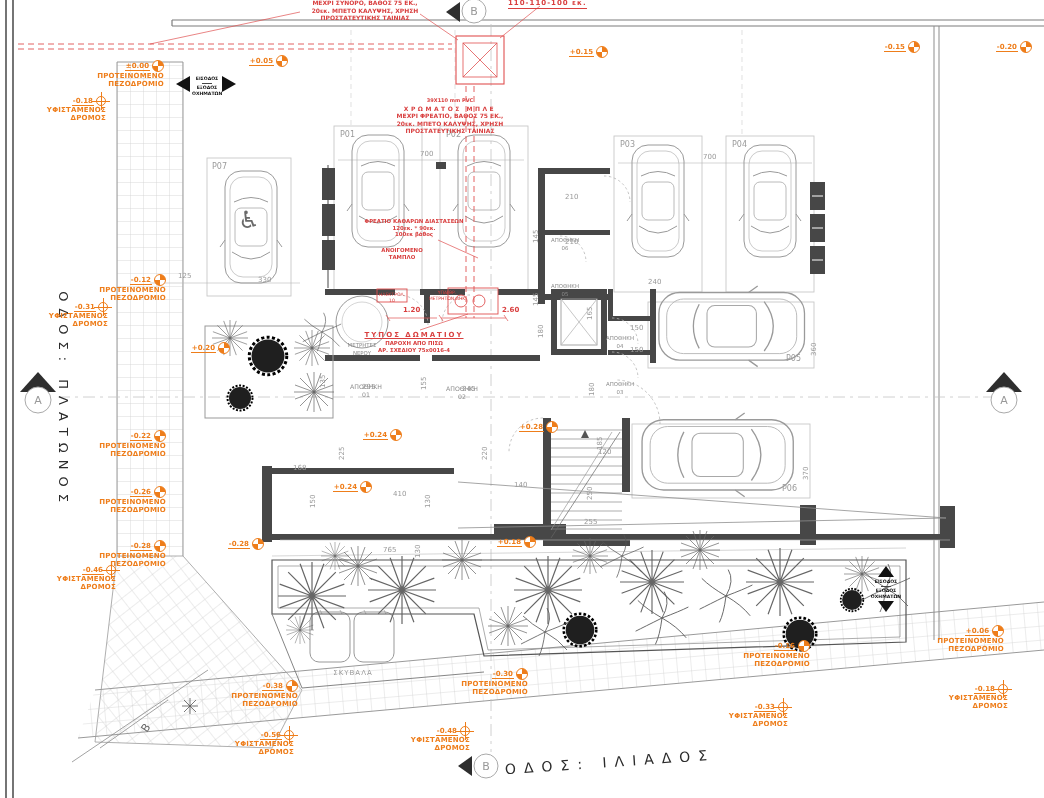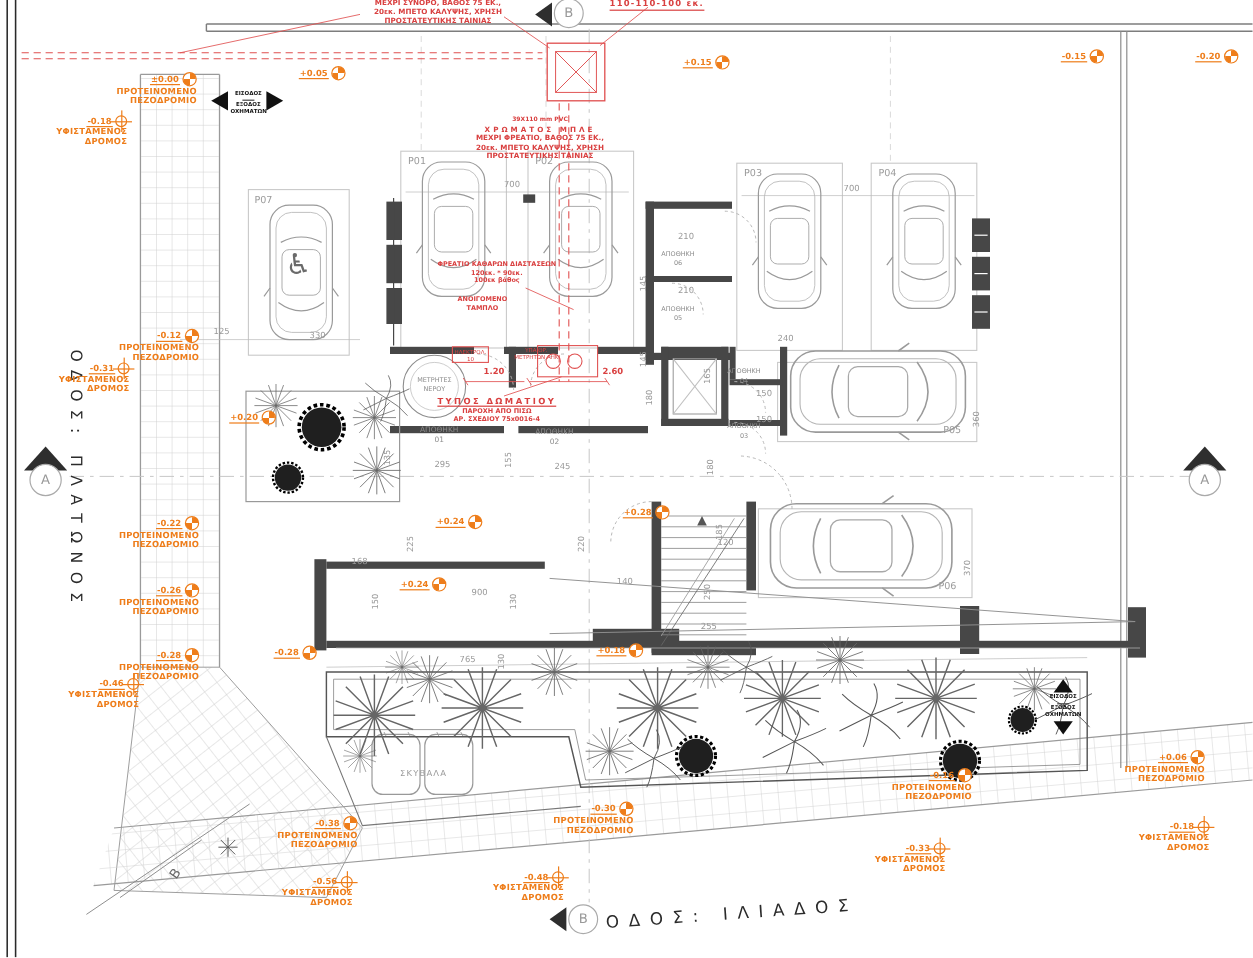--- a/index.html
+++ b/index.html
@@ -23,21 +23,21 @@
   .dm.v{transform:rotate(-90deg);transform-origin:left bottom;}
   .dm.red{color:var(--rd);font-weight:bold;}
   
   .rn{position:absolute;color:var(--rd);font:bold 6px "DejaVu Sans",sans-serif;text-align:center;
       line-height:7.5px;white-space:nowrap;z-index:6;}
   .rn span{display:block;}
   .rn .sp{letter-spacing:2.5px;}
   .rn.tiny{font-size:4.6px;line-height:5.6px;font-weight:normal;}
   
   .rm{position:absolute;color:#8c8c8c;font:6.2px "DejaVu Sans",sans-serif;text-align:center;
-      line-height:7.5px;z-index:4;}
+      line-height:7.5px;z-index:4;margin-top:28px;}
   .rm span{display:block;}
   .pl{position:absolute;color:#9b9b9b;font:8px "DejaVu Sans",sans-serif;z-index:4;}
   .street{position:absolute;color:#2b2b2b;font:13px "DejaVu Sans",sans-serif;font-weight:500;
           letter-spacing:7px;white-space:nowrap;z-index:5;}
   .secletter{position:absolute;color:#999;font:11px "DejaVu Sans",sans-serif;z-index:6;
              transform:translate(-50%,-50%);}
   .acc{position:absolute;color:#111;font:bold 4.6px "DejaVu Sans",sans-serif;text-align:center;
        line-height:6px;z-index:6;}
   .acc span{display:block;}
   .wch{position:absolute;font-size:24px;color:#6a6a6a;z-index:4;}
@@ -454,21 +454,21 @@
 <span class="dm" style="left:362px;top:383px;">295</span>
 <span class="dm v" style="left:327px;top:380px;">135</span>
 <span class="dm" style="left:462px;top:385px;">245</span>
 <span class="dm v" style="left:428px;top:382px;">155</span>
 <span class="dm v" style="left:604px;top:442px;">185</span>
 <span class="dm" style="left:598px;top:448px;">120</span>
 <span class="dm v" style="left:346px;top:452px;">225</span>
 <span class="dm v" style="left:489px;top:452px;">220</span>
 <span class="dm" style="left:293px;top:464px;">168</span>
 <span class="dm v" style="left:317px;top:500px;">150</span>
-<span class="dm" style="left:393px;top:490px;">900</span>
+<span class="dm" style="left:393px;top:490px;">410</span>
 <span class="dm v" style="left:432px;top:500px;">130</span>
 <span class="dm" style="left:514px;top:481px;">140</span>
 <span class="dm" style="left:383px;top:546px;">765</span>
 <span class="dm v" style="left:422px;top:550px;">130</span>
 <span class="dm v" style="left:594px;top:492px;">250</span>
 <span class="dm" style="left:552px;top:518px;margin-left:32px;">255</span>
 
 <div class="lvl" style="left:76px;top:60px;">
   <div class="vr">
         <span class="v">±0.00</span>

